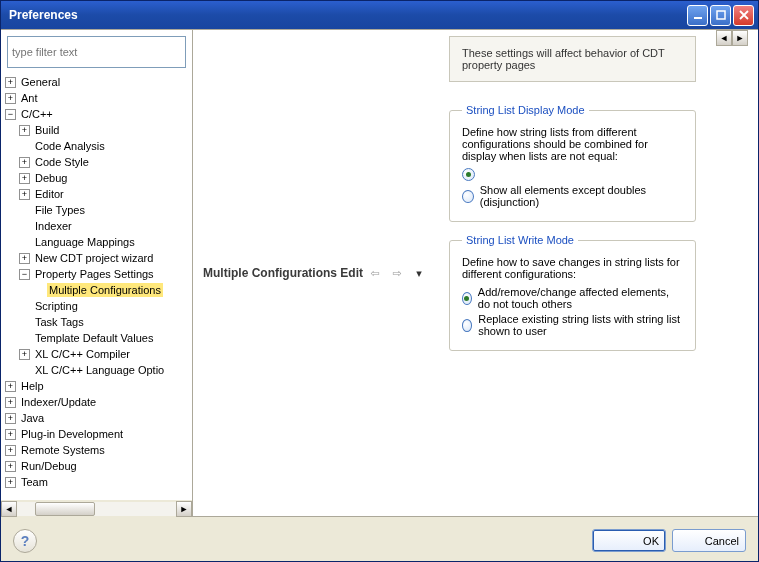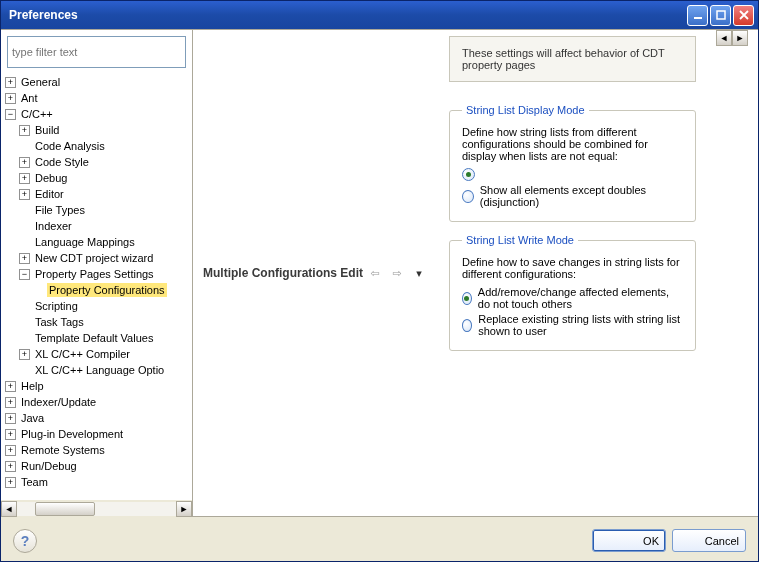--- a/index.html
+++ b/index.html
@@ -302,21 +302,21 @@
               </li>
             <li>
               <div class="tree-node">
                   <span class="twisty">−</span>
                   <span class="tree-label">Property Pages Settings</span>
                 </div>
               <ul>
                 <li>
                     <div class="tree-node">
                       <span class="twisty blank"></span>
-                      <span class="tree-label selected">Property Configurations</span>
+                      <span class="tree-label selected">Multiple Configurations</span>
                     </div>
                   </li>
               </ul>
             </li>
             <li>
                 <div class="tree-node">
                   <span class="twisty blank"></span>
                   <span class="tree-label">Scripting</span>
                 </div>
               </li>

